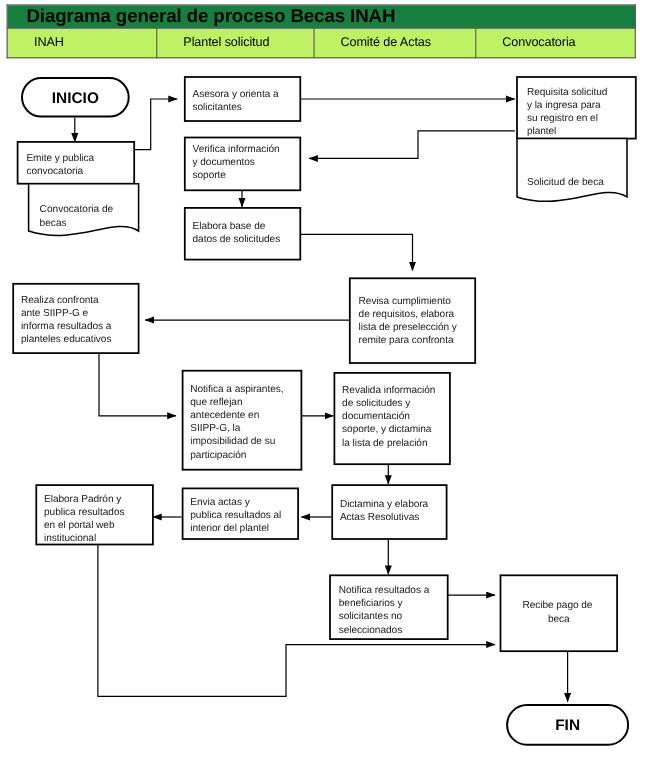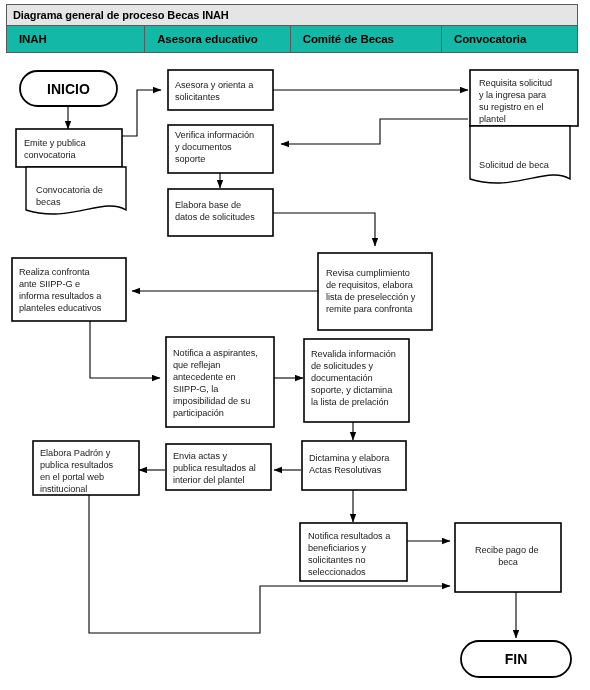--- a/index.html
+++ b/index.html
@@ -23,35 +23,35 @@
     left: 6px;
     top: 4px;
     width: 572px;
     border: 1px solid #5a5a5a;
     border-collapse: collapse;
     background: #c6c6c6;
   }
   .hdr-title-row td {
     height: 20px;
     border: 1px solid #5a5a5a;
-    background: #e5e5e5;
-    padding: 0 6px;
-    font-size: 11px;
+    background: #15803d;
+    padding: 0 17px;
+    font-size: 17px;
     font-weight: bold;
     color: #000;
     vertical-align: middle;
     letter-spacing: -0.1px;
   }
   .hdr-cols td {
     height: 26px;
     border: 1px solid #5a5a5a;
-    background: #14b8a6;
-    padding: 0 12px;
+    background: #bef264;
+    padding: 0 24px;
     font-size: 11.5px;
-    font-weight: bold;
+    font-weight: normal;
     color: #000;
     vertical-align: middle;
     letter-spacing: -0.1px;
   }
   
   #flow {
     position: absolute;
     left: 0;
     top: 0;
     width: 590px;
@@ -101,22 +101,22 @@
 
 <div id="page">
 
   <table class="hdr">
     <tbody>
         <tr class="hdr-title-row">
       <td colspan="4">Diagrama general de proceso Becas INAH</td>
     </tr>
     <tr class="hdr-cols">
       <td style="width:144px">INAH</td>
-      <td style="width:145px">Asesora educativo</td>
-      <td style="width:158px">Comité de Becas</td>
+      <td style="width:145px">Plantel solicitud</td>
+      <td style="width:158px">Comité de Actas</td>
       <td style="width:125px">Convocatoria</td>
     </tr>
   </tbody>
     </table>
 
   <svg id="flow" viewBox="0 0 590 690">
     <defs>
       <marker id="ah" markerWidth="9" markerHeight="9" refX="8" refY="3.2" orient="auto" markerUnits="userSpaceOnUse">
         <path d="M0,0 L8.5,3.2 L0,6.4 z" fill="#000000"></path>
       </marker>

